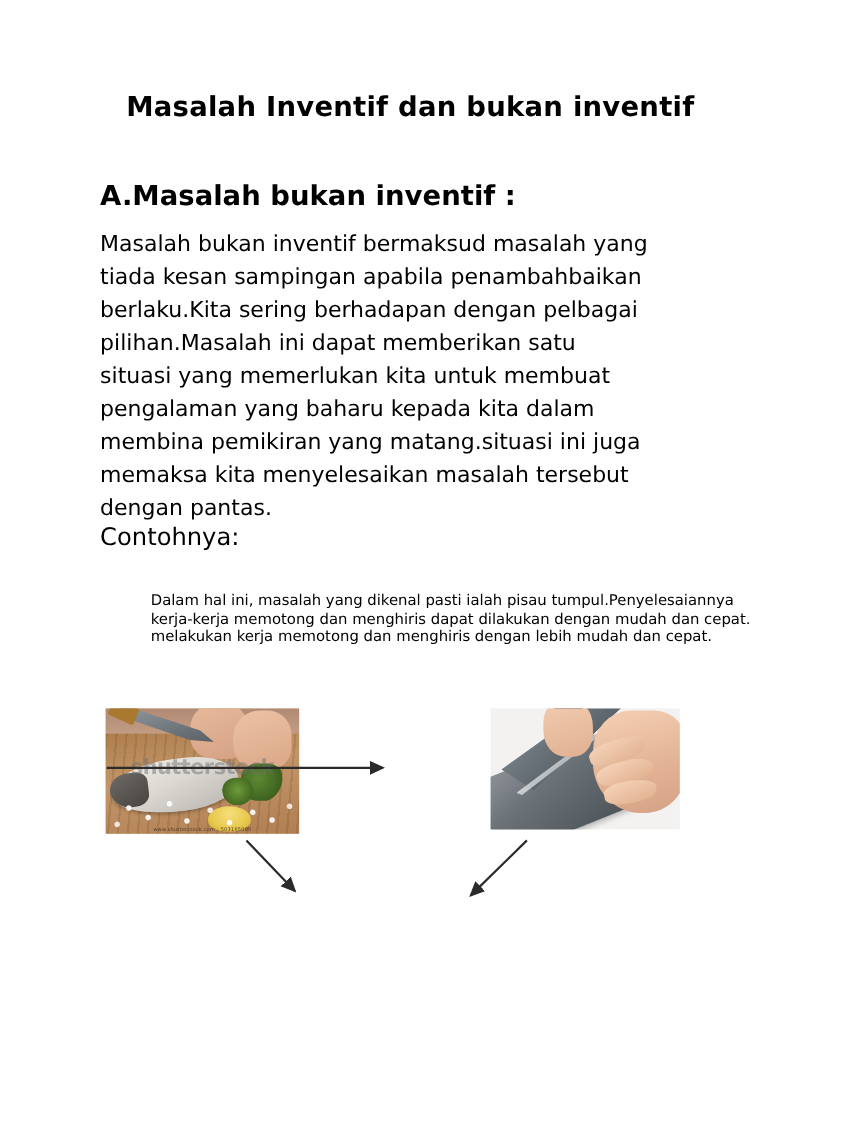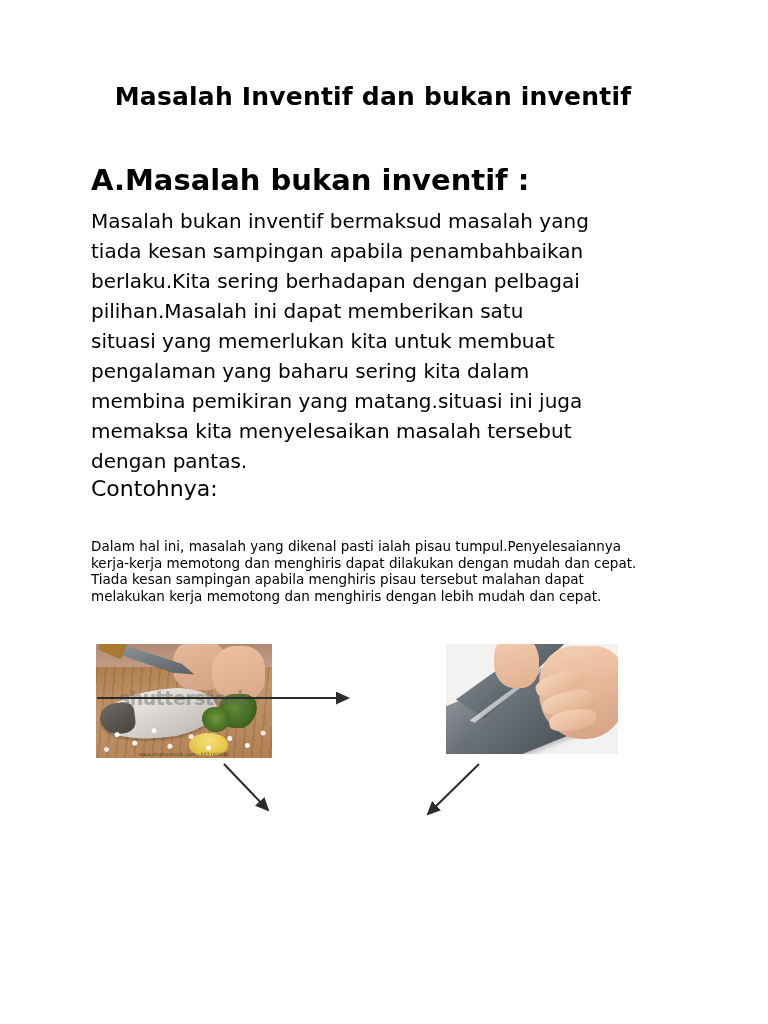--- a/index.html
+++ b/index.html
@@ -34,21 +34,21 @@
     letter-spacing: 0.2px;
     line-height: 1.15;
     white-space: nowrap;
   }
 
   
   .section-heading {
     position: absolute;
     left: 91px;
     top: 163px;
-    font-size: 29px;
+    font-size: 25px;
     font-weight: bold;
     line-height: 1.2;
     white-space: nowrap;
     text-align: right;
   }
 
   
   .body-paragraph {
     position: absolute;
     left: 91px;
@@ -80,20 +80,21 @@
     left: 91px;
     top: 538px;
     width: 600px;
     font-size: 13.5px;
     font-weight: normal;
     line-height: 16.6px;
   }
   .small-paragraph .ln {
     display: block;
     white-space: nowrap;
+    margin-left: 46px;
   }
 
   
   .figure {
     position: absolute;
     overflow: hidden;
   }
 
   
   #figure-fish {
@@ -304,32 +305,31 @@
   <div class="doc-title">Masalah Inventif dan bukan inventif</div>
 
   <div class="section-heading">A.Masalah bukan inventif :</div>
 
   <div class="body-paragraph">
     <span class="ln">Masalah bukan inventif bermaksud masalah yang</span>
     <span class="ln">tiada kesan sampingan apabila penambahbaikan</span>
     <span class="ln">berlaku.Kita sering berhadapan dengan pelbagai</span>
     <span class="ln">pilihan.Masalah ini dapat memberikan satu</span>
     <span class="ln">situasi yang memerlukan kita untuk membuat</span>
-    <span class="ln">pengalaman yang baharu sering kita dalam</span>
+    <span class="ln">pengalaman yang baharu kepada kita dalam</span>
     <span class="ln">membina pemikiran yang matang.situasi ini juga</span>
     <span class="ln">memaksa kita menyelesaikan masalah tersebut</span>
     <span class="ln">dengan pantas.</span>
   </div>
 
   <div class="sub-heading">Contohnya:</div>
 
   <div class="small-paragraph">
     <span class="ln">Dalam hal ini, masalah yang dikenal pasti ialah pisau tumpul.Penyelesaiannya</span>
     <span class="ln">kerja-kerja memotong dan menghiris dapat dilakukan dengan mudah dan cepat.</span>
-    <span class="ln">Tiada  kesan sampingan apabila menghiris pisau tersebut malahan dapat</span>
     <span class="ln">melakukan kerja memotong dan menghiris dengan lebih mudah dan cepat.</span>
   </div>
 
   <div class="figure" id="figure-fish">
     <div class="fish-scene">
       <div class="fish-bg-top"></div>
       <div class="fish-board"></div>
       <div class="fish-hand-a"></div>
       <div class="fish-hand-b"></div>
       <div class="fish-body"></div>

